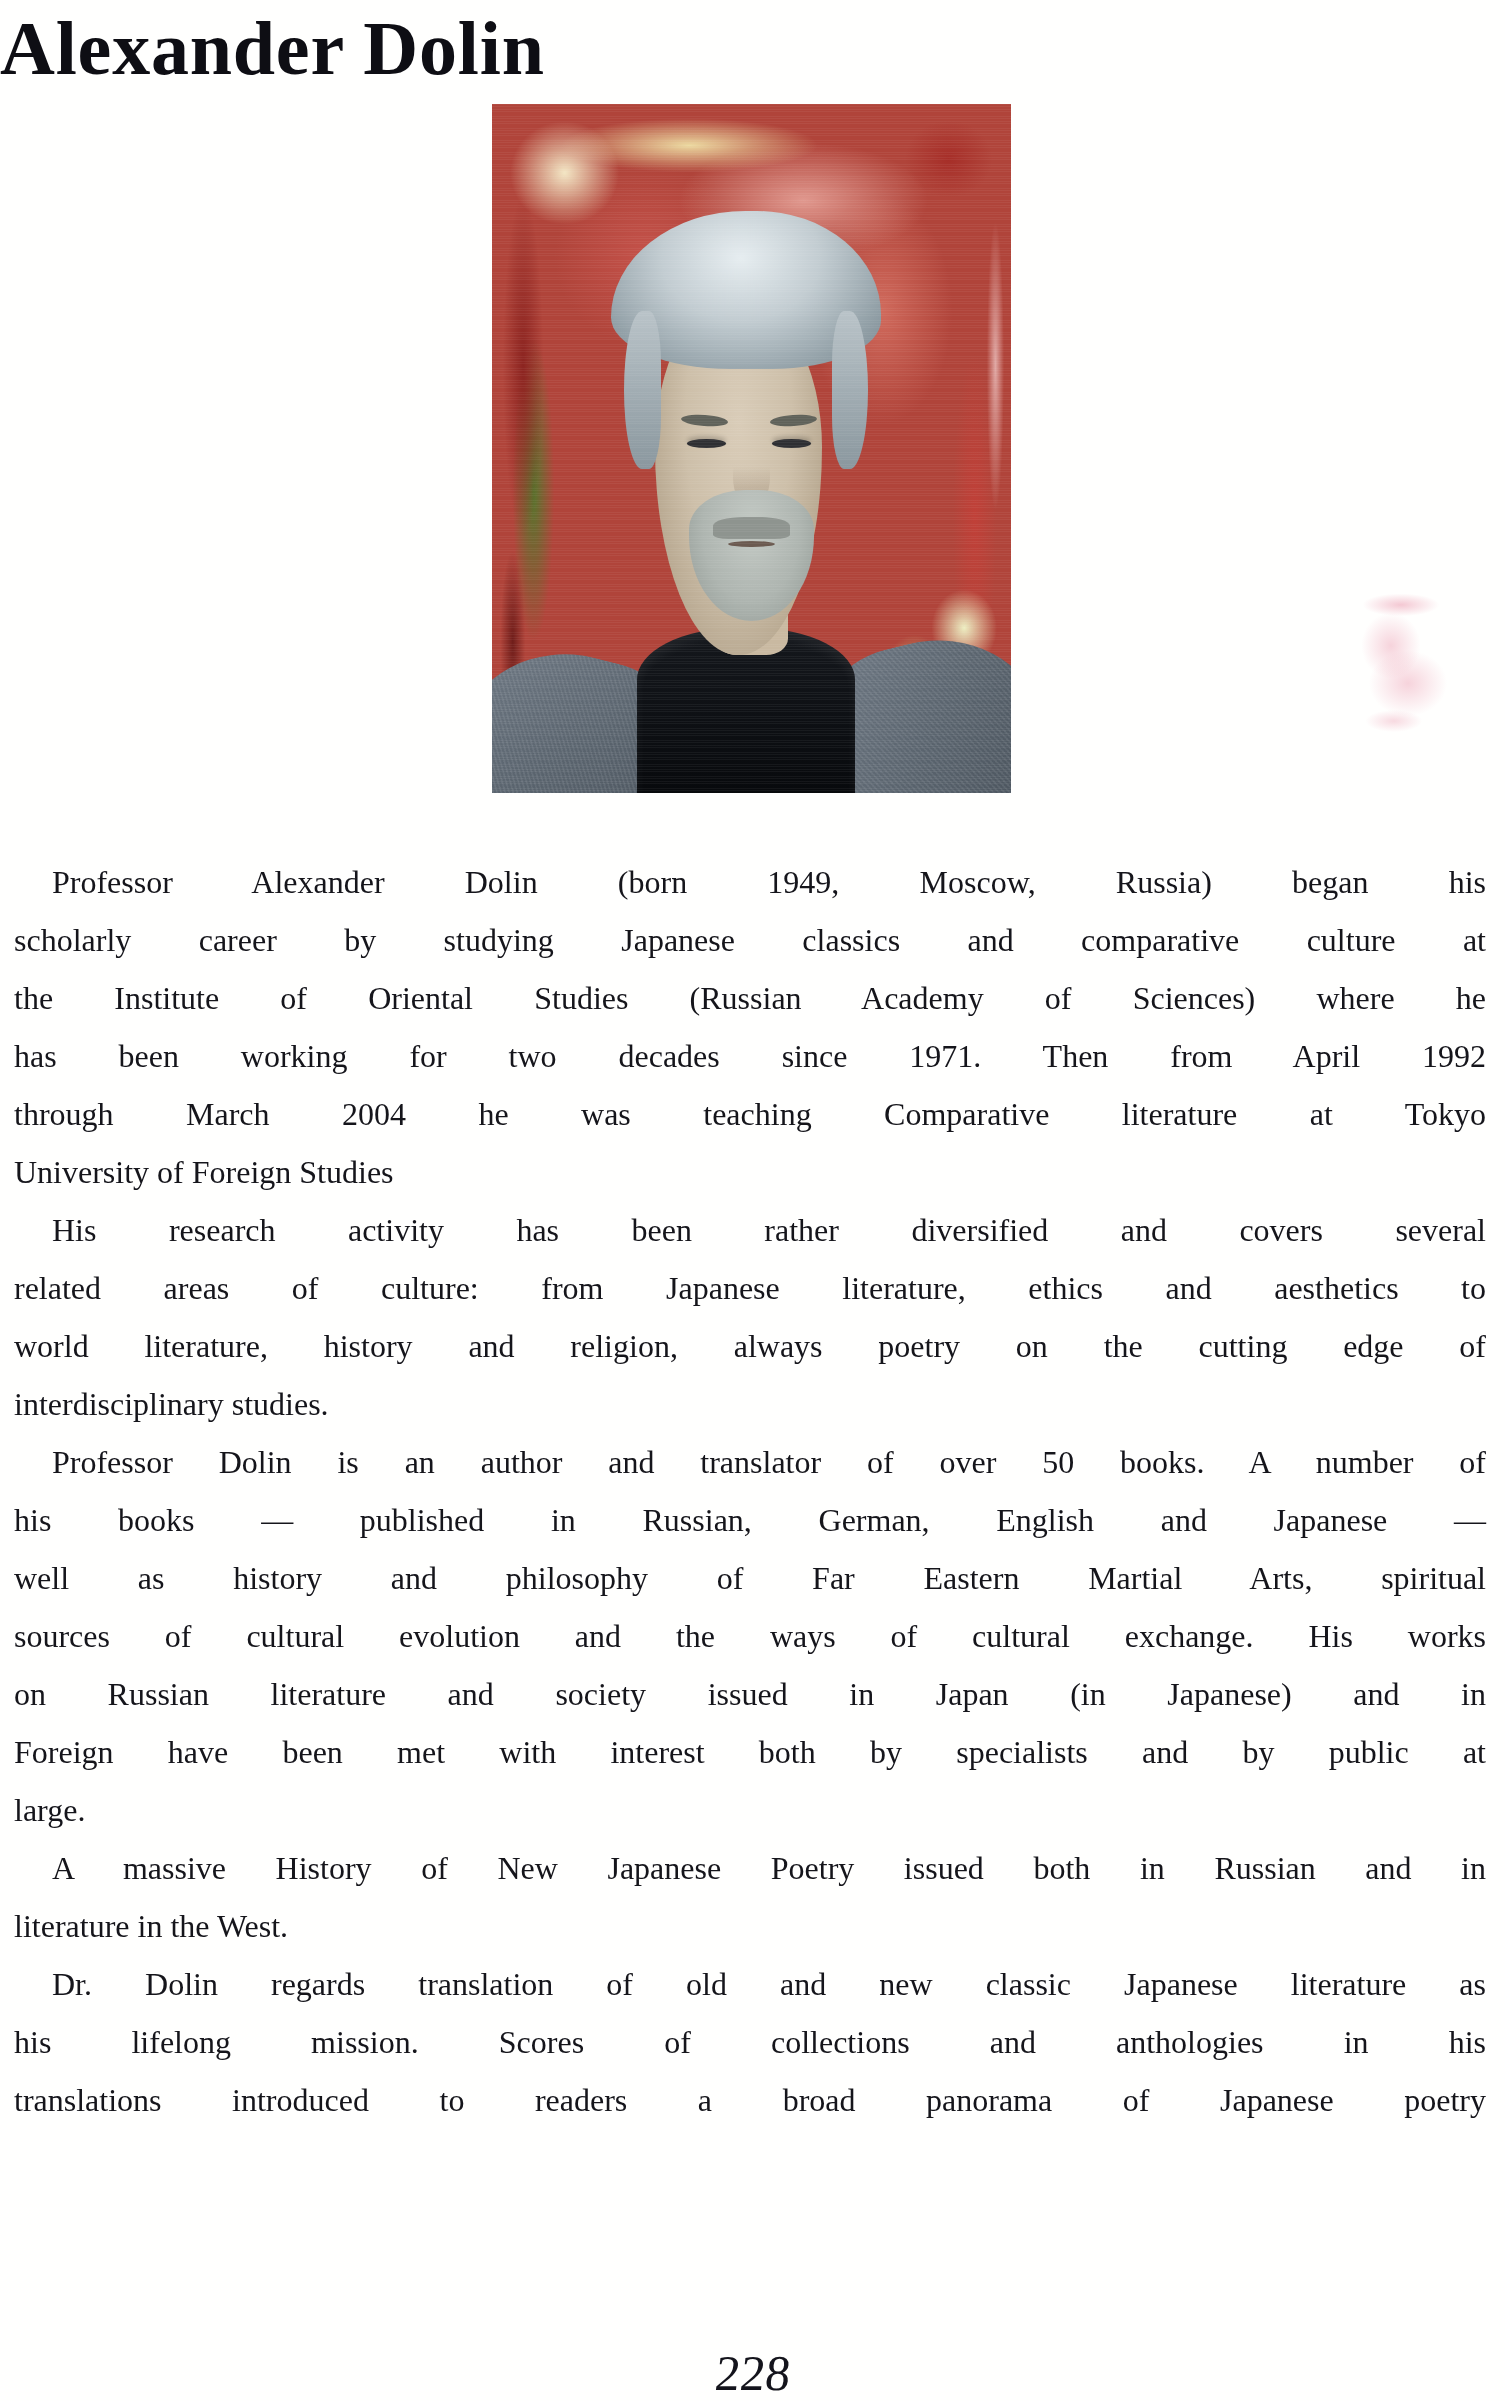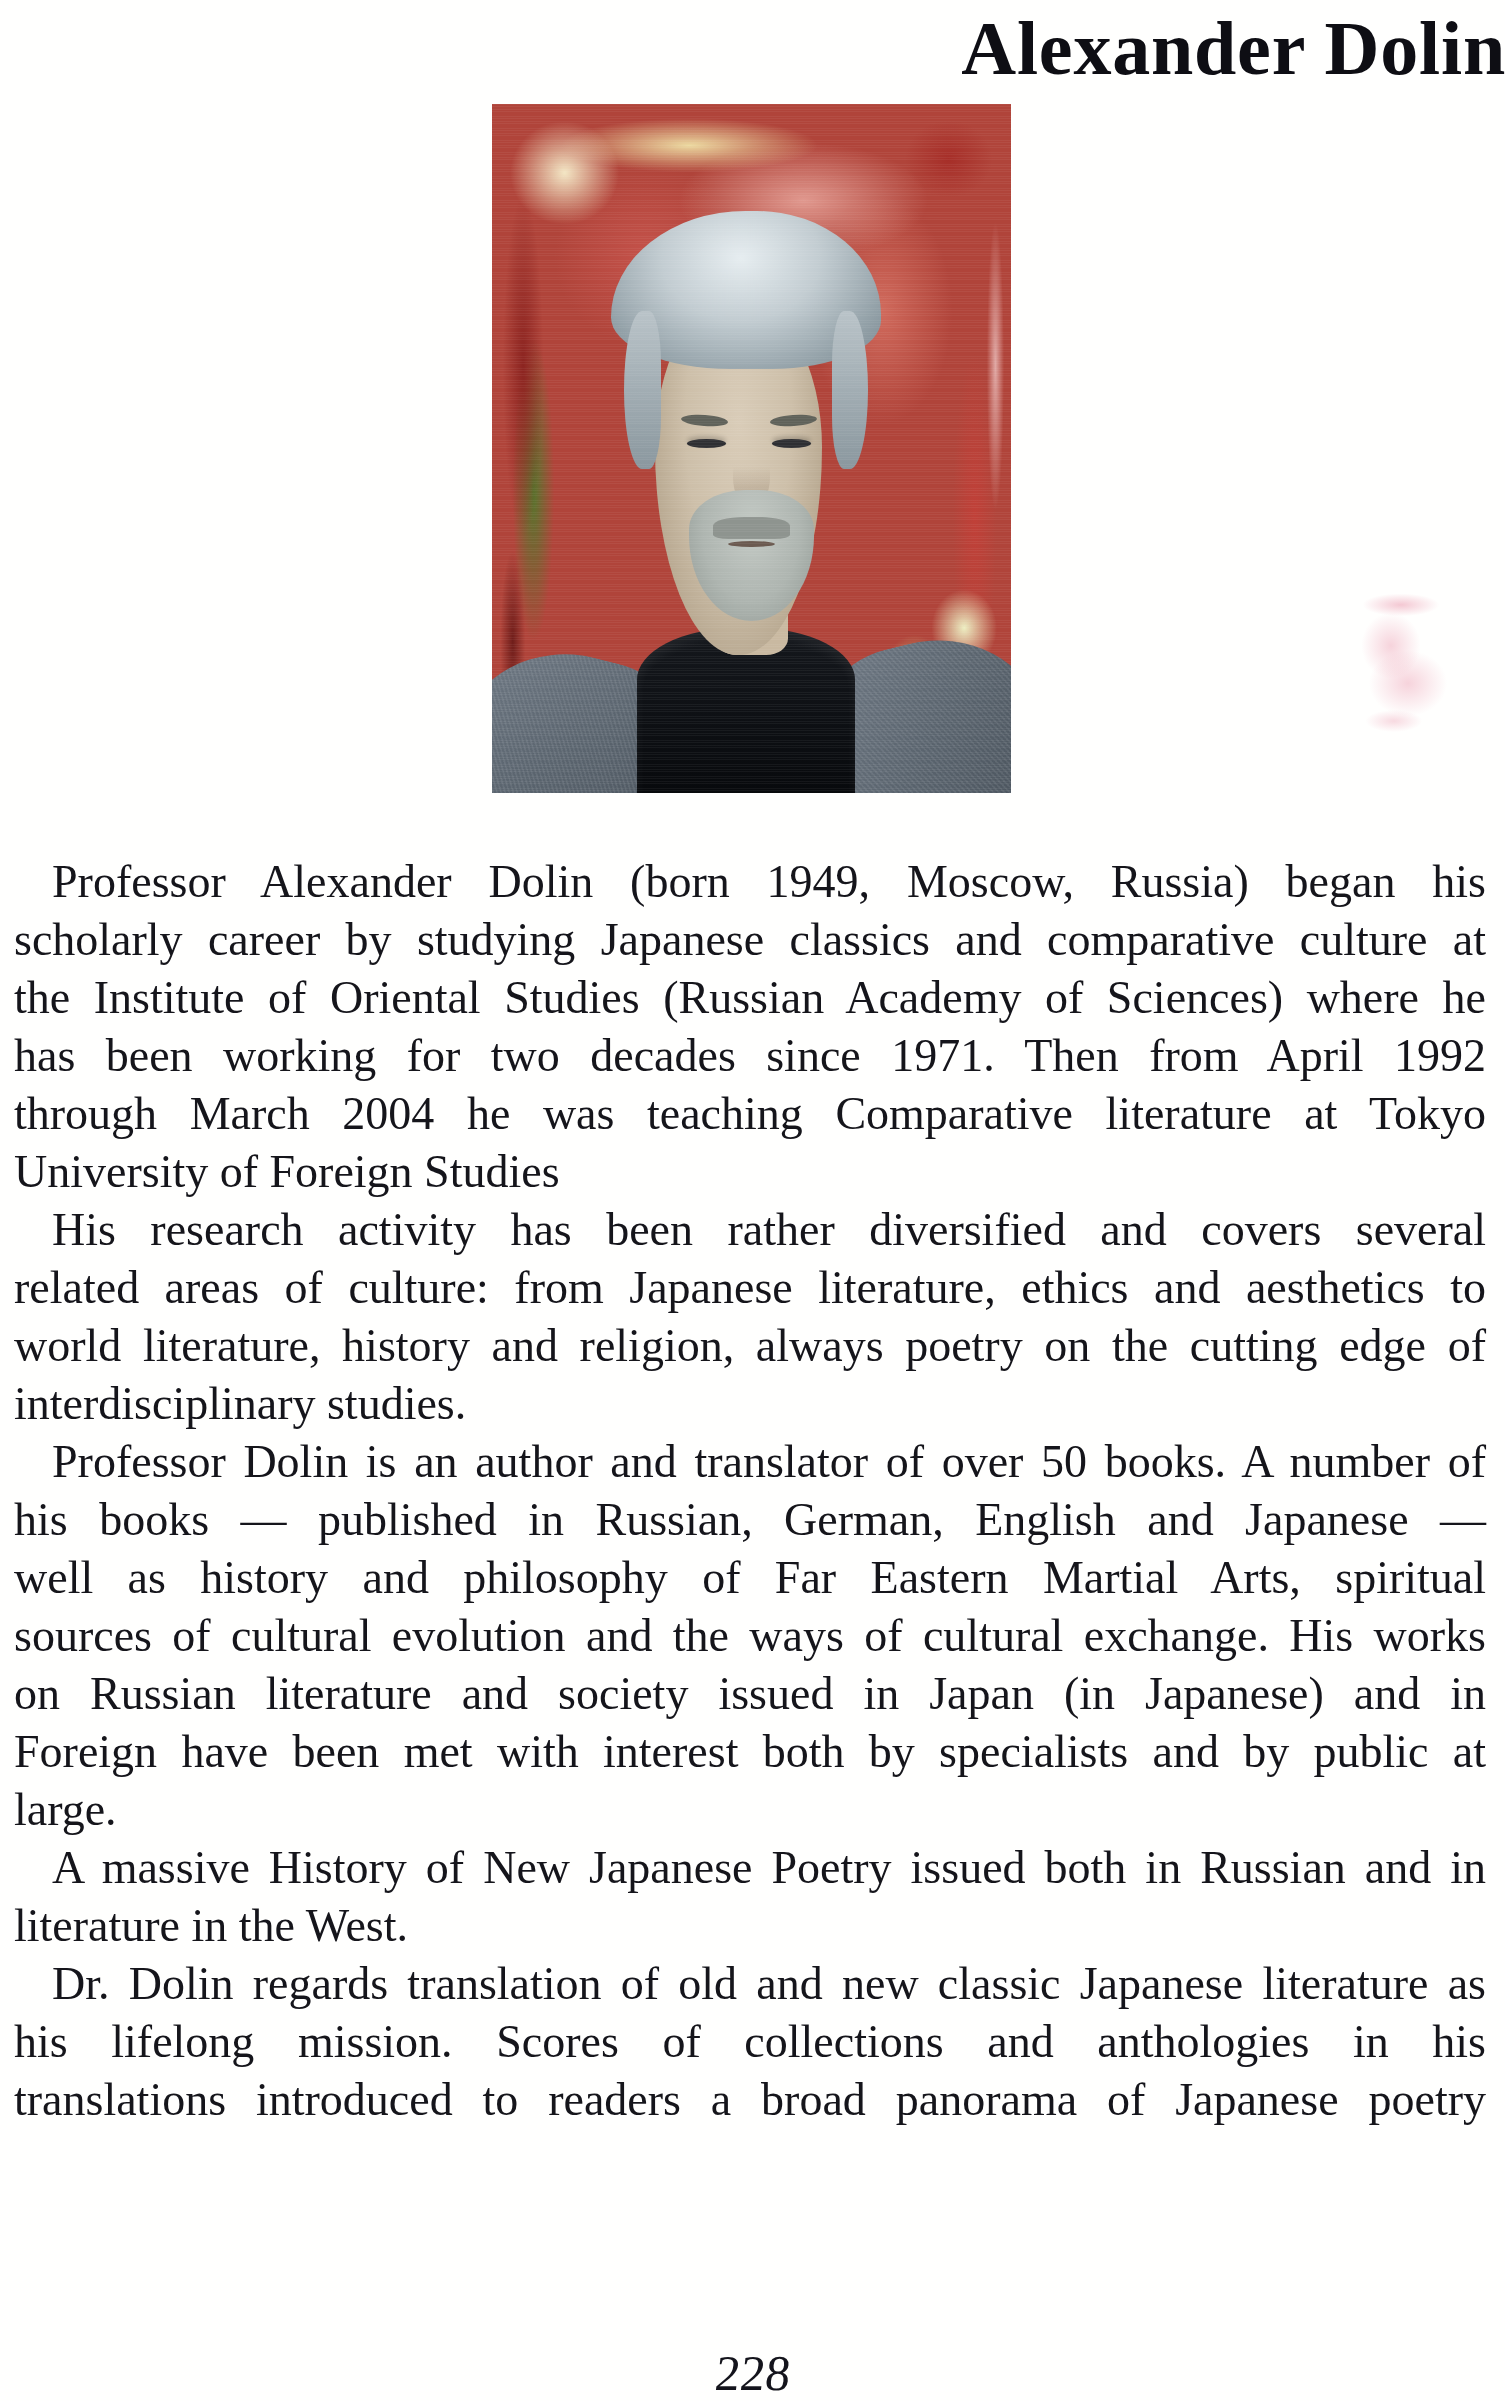--- a/index.html
+++ b/index.html
@@ -1,20 +1,20 @@
 <!DOCTYPE html>
 <html style="font-size:12.6px"><head>
 <meta charset="utf-8">
 <style>
   html,body{margin:0;padding:0;background:#ffffff;}
   .page{position:relative;width:1506px;height:2401px;background:#fffffe;overflow:hidden;
         font-family:"Liberation Serif","DejaVu Serif",serif;color:#15151b;}
 
   
-  .title{position:absolute;top:4.7px;left:0;width:100%;margin:0;text-align:right;
+  .title{position:absolute;top:4.7px;left:0;width:100%;margin:0;text-align:left;
          font-size:76px;line-height:87px;font-weight:bold;color:#0e0e14;letter-spacing:0.8px;}
 
   
   .photo{position:absolute;left:492px;top:104px;width:519px;height:689px;margin:0;
          overflow:hidden;background-color:#b0443a;}
   .photo>div{position:absolute;}
   .foliage{inset:0;
     background-image:
       radial-gradient(closest-side at 14% 10%,#f3e6c4 0%,rgba(243,230,196,0) 75%),
       radial-gradient(closest-side at 38% 6%,#ecd9a0 0%,rgba(236,217,160,0) 65%),
@@ -63,21 +63,21 @@
     border-radius:45% 45% 50% 50%/30% 30% 65% 65%;
     background:radial-gradient(ellipse at 50% 30%,#c3c9c4 0%,#aeb5b0 55%,#8f9792 100%);}
   .mustache{left:42.5%;top:60%;width:15%;height:3.2%;background:#8e948f;
             border-radius:40% 40% 20% 20%;}
   .mouth{left:45.5%;top:63.4%;width:9%;height:.9%;background:#6b5a50;border-radius:50%;}
   .photo::after{content:"";position:absolute;inset:0;
     background:repeating-linear-gradient(180deg,rgba(255,255,255,.05) 0 0.8px,rgba(0,0,0,0) 0.8px 2.4px);}
 
   
   .bio{position:absolute;left:14px;top:853px;width:1472px;
-       font-size:46px;line-height:58px;color:#15151b;}
+       font-size:32px;line-height:58px;color:#15151b;}
   .bio p{margin:0;height:58px;text-align:justify;text-align-last:justify;}
   .bio p.endp{text-align-last:left;}
   .bio p.ind{text-indent:38px;}
 
   
   .artifact{position:absolute;left:1337px;top:586px;width:142px;height:157px;pointer-events:none;
     background-image:
       radial-gradient(closest-side at 45% 12%,rgba(226,110,140,.38),rgba(226,110,140,0) 60%),
       radial-gradient(closest-side at 38% 38%,rgba(226,110,140,.30),rgba(226,110,140,0) 55%),
       radial-gradient(closest-side at 50% 62%,rgba(226,110,140,.30),rgba(226,110,140,0) 55%),

